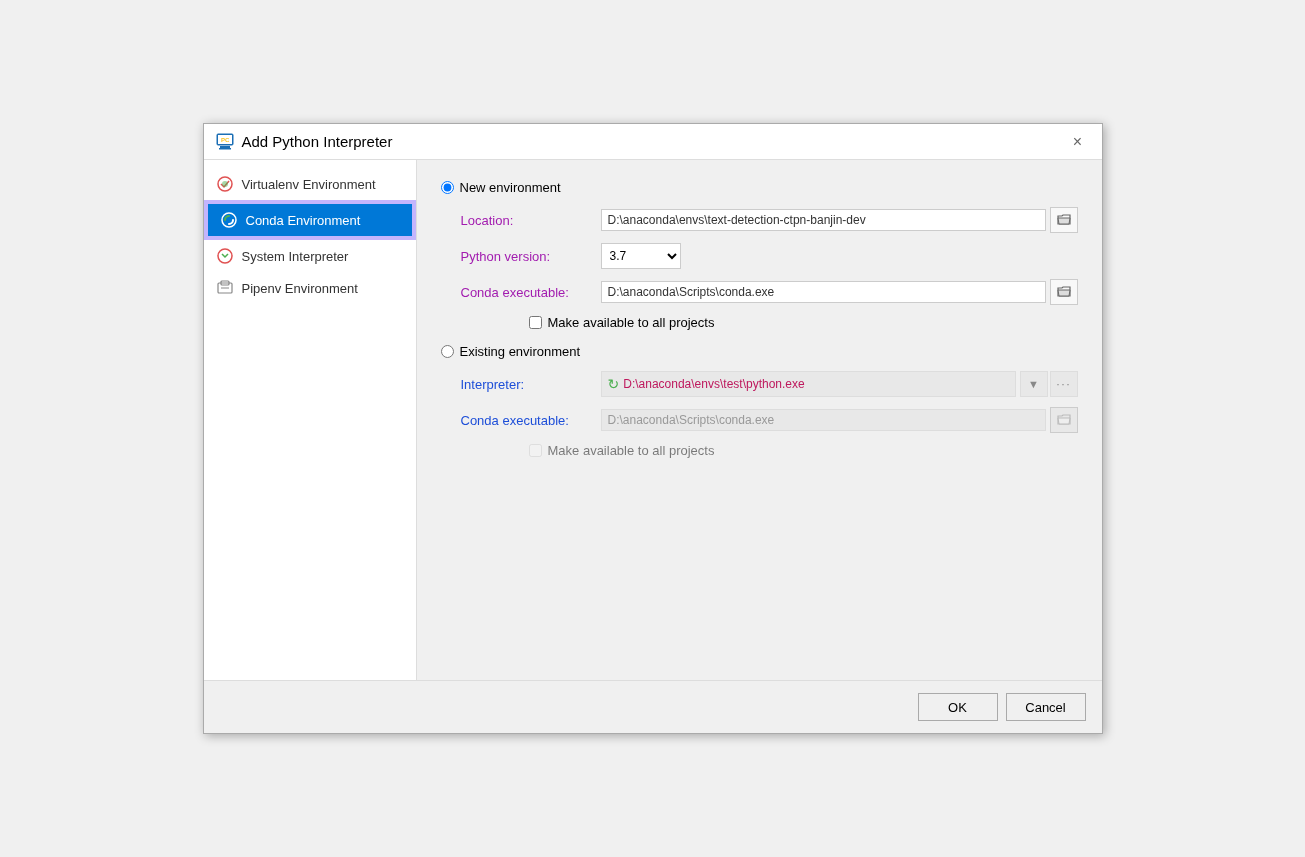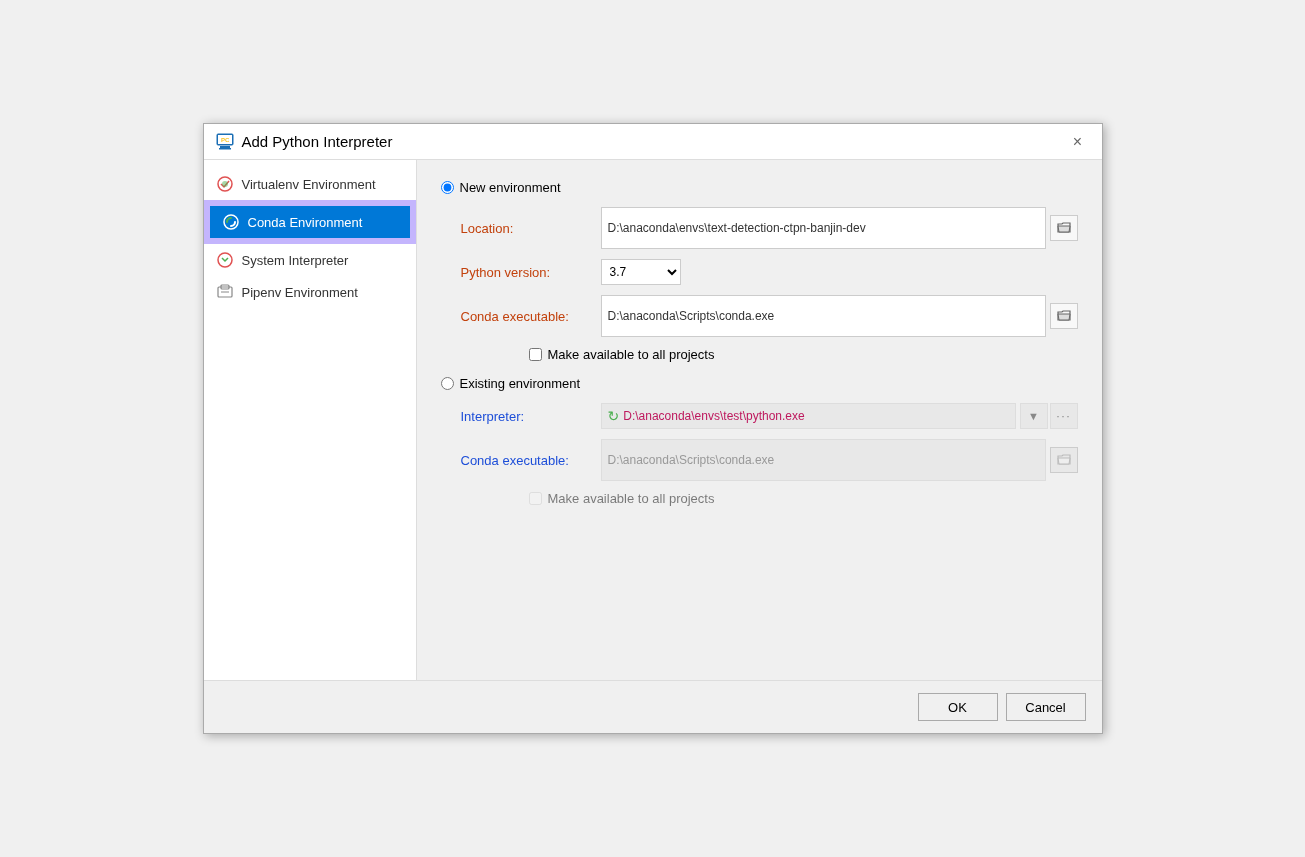--- a/index.html
+++ b/index.html
@@ -72,21 +72,21 @@
       display: flex;
       align-items: center;
       gap: 8px;
       padding: 7px 12px;
       cursor: pointer;
       color: #333;
     }
     .sidebar-item.active {
       background: #0078d7;
       color: #fff;
-      border: 6px solid #c4b5fd;
+      border: 4px solid #c4b5fd;
     }
     .sidebar-item .item-icon {
       width: 18px;
       height: 18px;
       flex-shrink: 0;
     }
     .sidebar-item-label {
       font-size: 13px;
     }
     .content-area {
@@ -109,35 +109,35 @@
     }
     .form-row {
       display: flex;
       align-items: center;
       margin-bottom: 10px;
       margin-left: 20px;
     }
     .form-label {
       width: 140px;
       font-size: 13px;
-      color: #c2410c;
+      color: #a21caf;
       flex-shrink: 0;
     }
     .form-label.disabled {
       color: #1d4ed8;
     }
     .form-input-group {
       display: flex;
       align-items: center;
       flex: 1;
       gap: 4px;
     }
     .form-input {
       flex: 1;
-      height: 42px;
+      height: 22px;
       border: 1px solid #ccc;
       background: #fff;
       padding: 0 6px;
       font-size: 12px;
       color: #333;
     }
     .form-input.disabled {
       background: #e8e8e8;
       color: #999;
       border-color: #ddd;

